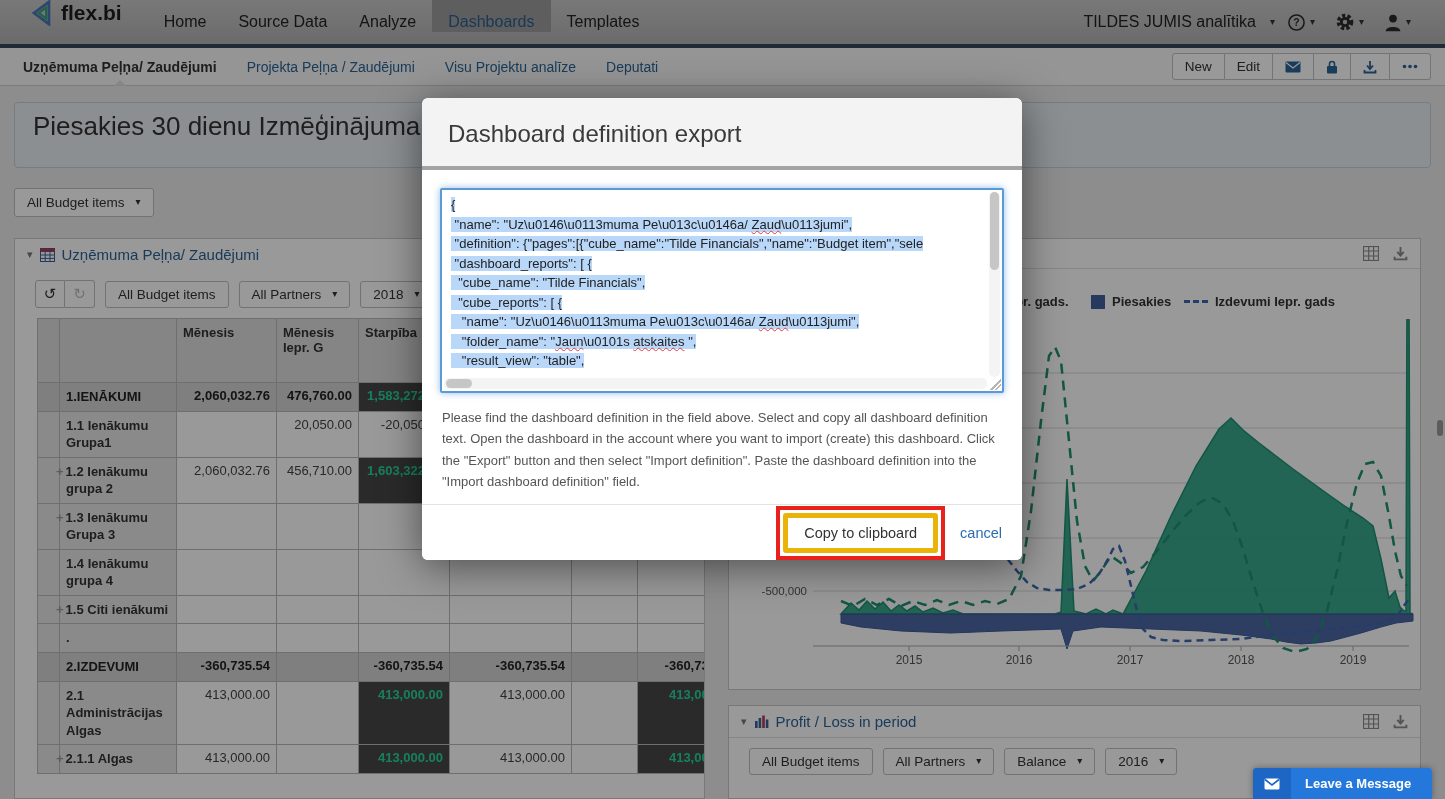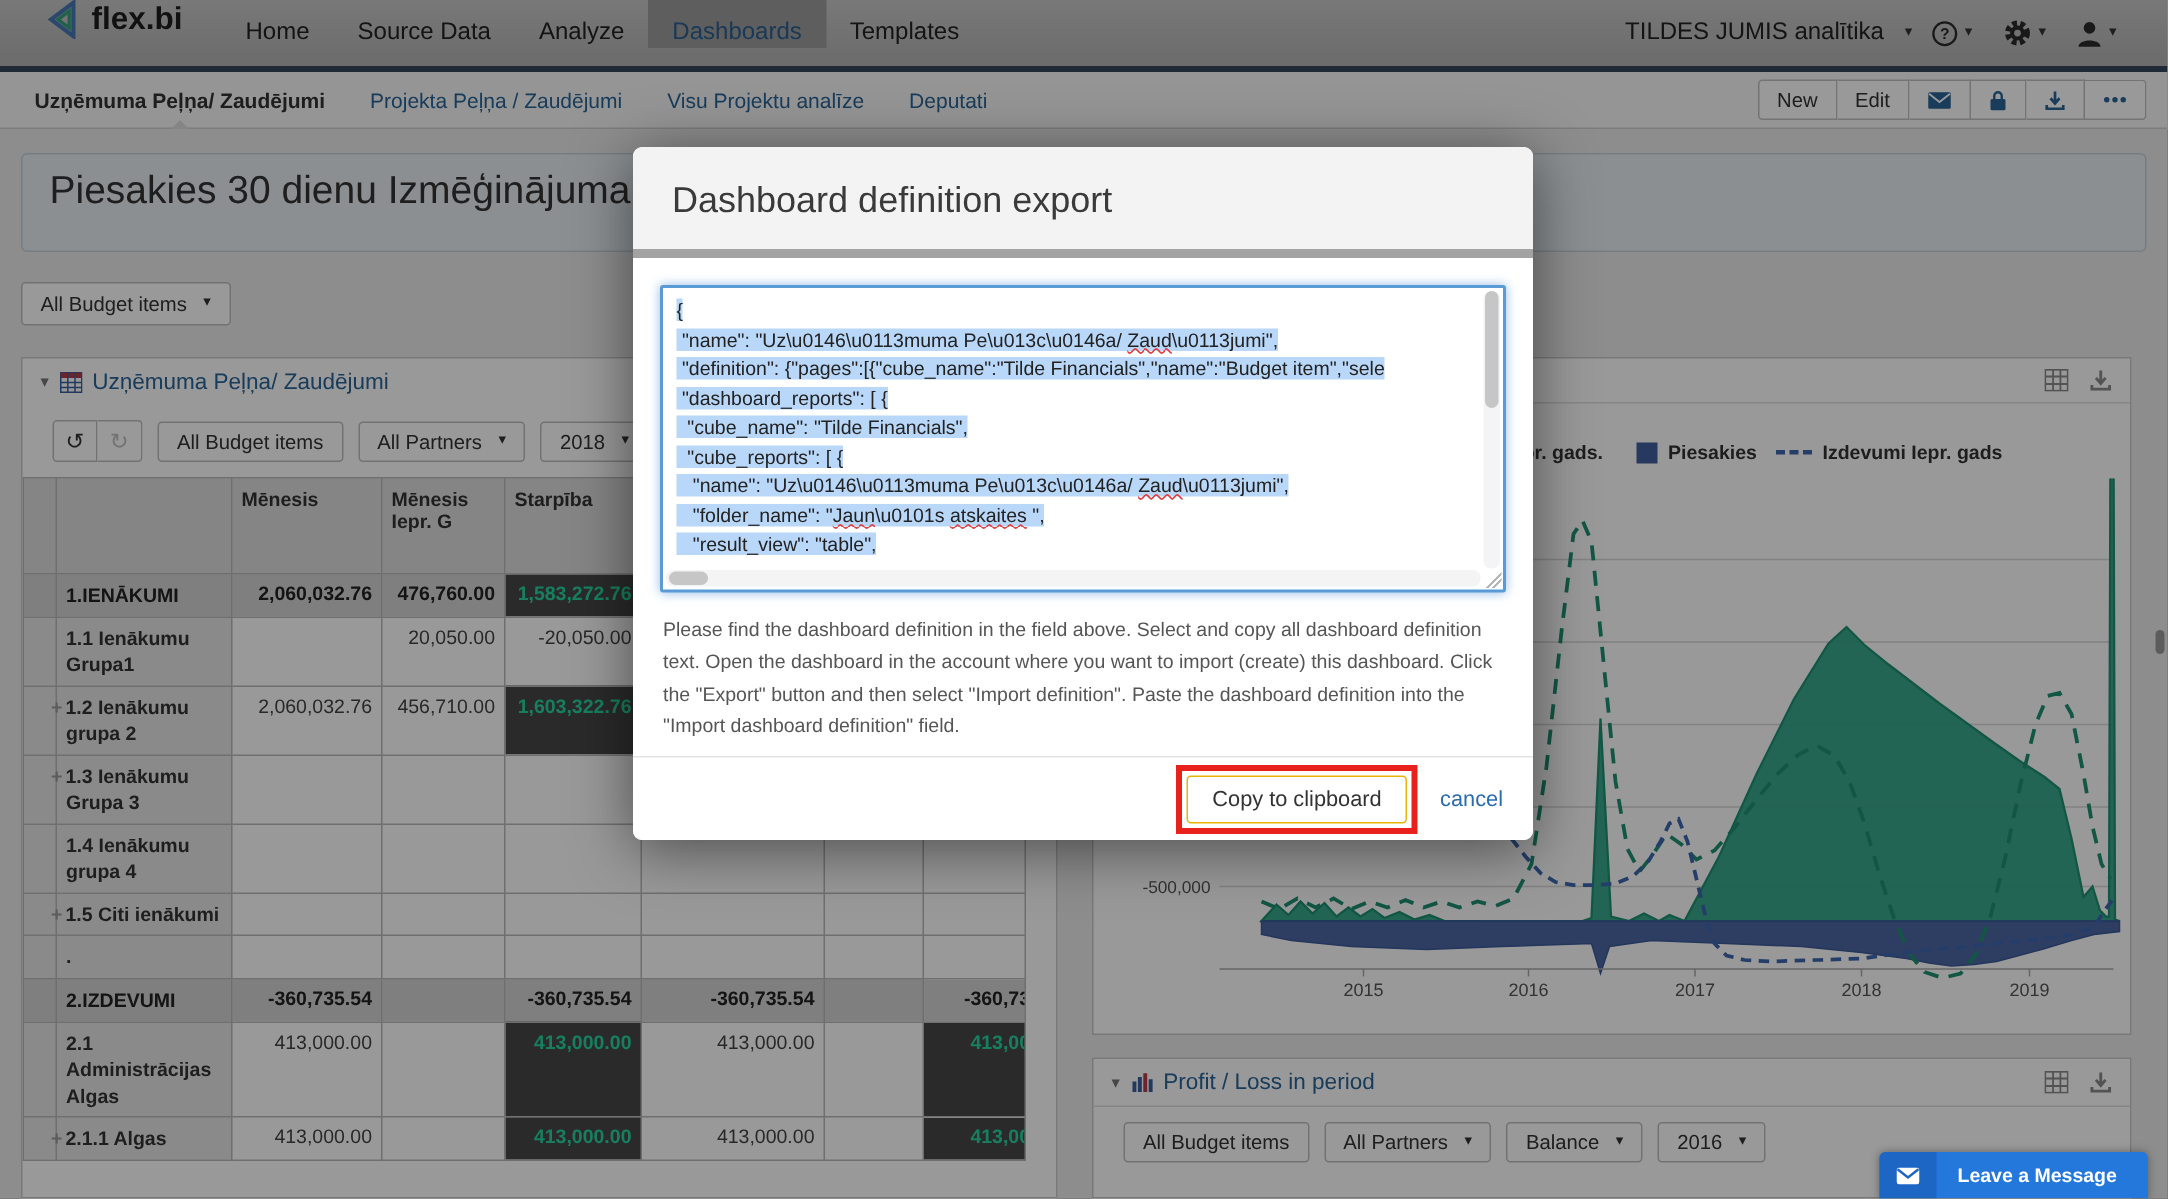--- a/index.html
+++ b/index.html
@@ -55,21 +55,21 @@
             padding:5px 12px; display:flex; gap:7px; align-items:center; cursor:pointer; }
   .undo-group { display:flex; }
   .undo-group .ub { background:#fff; border:1px solid #bfbfbf; width:30px; height:28px; font-size:15px;
             display:flex; align-items:center; justify-content:center; cursor:pointer; color:#333; }
   .undo-group .ub.disabled { color:#c0c0c0; }
   .undo-group .ub:first-child { border-radius:3px 0 0 3px; }
   .undo-group .ub:last-child { border-left-width:0; border-radius:0 3px 3px 0; }
 
   #table-widget { left:14px; top:238px; width:691px; height:561px; overflow:hidden; }
   
-  .pl-table { border-collapse:collapse; table-layout:fixed; width:669px; font-size:13px; }
+  .pl-table { border-collapse:collapse; margin-left:22px; table-layout:fixed; width:669px; font-size:13px; }
   .pl-table col.c-n { width:22px; } .pl-table col.c-l { width:117px; }
   .pl-table col.c1 { width:100px; } .pl-table col.c2 { width:82px; }
   .pl-table col.c3 { width:91px; } .pl-table col.c4 { width:122px; }
   .pl-table col.c5 { width:66px; } .pl-table col.c6 { width:68px; }
   .pl-table th, .pl-table td { border:1px solid #b9b9b9; }
   .pl-table th { background:#dedede; height:64px; vertical-align:top; text-align:left;
             padding:6px; color:#333; font-size:13px; }
   .pl-table td.nc { background:#e7e7e7; }
   .pl-table td.lc { background:#e7e7e7; font-weight:bold; color:#333; padding:5px 6px; line-height:1.35; }
   .pl-table td.dc { background:#fff; color:#444; text-align:right; padding:5px 6px; vertical-align:top; }
@@ -99,39 +99,39 @@
   #profit-widget { left:728px; top:705px; width:693px; height:94px; }
 
   .mini-scroll { position:absolute; left:1437px; top:420px; width:6px; height:16px; background:#9a9a9a; border-radius:3px; }
 
   
   .dim { position:absolute; inset:0; background:rgba(0,0,0,0.40); z-index:50; }
 
   
   .modal { position:absolute; left:422px; top:98px; width:600px; height:462px; background:#fff;
            border-radius:6px; box-shadow:0 6px 40px rgba(0,0,0,.5); z-index:60; overflow:hidden; }
-  .m-head { background:#f3f3f3; border-bottom:6px solid #a3a3a3; padding:22px 26px 18px; border-radius:6px 6px 0 0; }
+  .m-head { background:#f3f3f3; border-bottom:4px solid #a3a3a3; padding:22px 26px 18px; border-radius:6px 6px 0 0; }
   .m-title { font-size:24px; color:#3a3a3a; font-weight:normal; }
   .m-body { padding:18px 18px 0; }
   .code-box { position:relative; height:205px; border:2px solid #5b9bd5; border-radius:2px;
               box-shadow:0 0 7px rgba(90,150,220,.65); background:#fff; overflow:hidden; }
   .code { padding:5px 20px 5px 9px; font-size:13px; line-height:1.5; color:#222; white-space:pre; }
   .cl .sel { background:#b9d7f8; }
   .wavy { text-decoration:underline; text-decoration-style:wavy; text-decoration-color:#e23b3b; text-decoration-thickness:1px; }
   .vsb { position:absolute; right:2px; top:2px; bottom:14px; width:11px; background:#f4f4f4; border-radius:5px; }
   .vsb .thumb { position:absolute; top:0; left:1px; width:9px; height:78px; background:#c6c6c6; border-radius:5px; }
   .hsb { position:absolute; left:2px; right:15px; bottom:2px; height:11px; background:#f4f4f4; border-radius:5px; }
   .hsb .thumb { position:absolute; left:2px; top:1px; height:9px; width:26px; background:#c6c6c6; border-radius:5px; }
   .grip { position:absolute; right:1px; bottom:1px; width:11px; height:11px;
           background:linear-gradient(135deg,transparent 50%,#b5b5b5 50%,#b5b5b5 60%,transparent 60%,transparent 70%,#b5b5b5 70%,#b5b5b5 80%,transparent 80%); }
   .m-para { font-size:13px; color:#555; line-height:1.65; margin:14px 2px 0; }
   .m-foot { position:absolute; left:0; right:0; bottom:0; height:56px; border-top:1px solid #e3e3e3;
             display:flex; align-items:center; justify-content:flex-end; padding:0 20px; background:#fff; }
   .red-box { border:4px solid #e8211d; padding:3px; }
-  .copy-btn { background:#fff; border:1px solid #eab308; border-radius:3px; padding:7px 16px;
+  .copy-btn { background:#fff; border:5px solid #eab308; border-radius:3px; padding:7px 16px;
               font-size:14.5px; color:#333; cursor:pointer; font-family:inherit; }
   .cancel-link { color:#2a6cb0; font-size:14.5px; margin-left:15px; cursor:pointer; text-decoration:none; }
 
   
   .chat { position:absolute; left:1253px; top:768px; width:179px; height:31px; background:#2478dc;
           border-radius:4px 4px 0 0; display:flex; align-items:center; z-index:70; cursor:pointer;
           box-shadow:0 0 6px rgba(0,0,0,.35); }
   .chat-icon-box { width:38px; height:31px; background:#1d66c4; border-radius:4px 0 0 0;
           display:flex; align-items:center; justify-content:center; }
   .chat-label { color:#fff; font-size:13px; font-weight:bold; margin-left:14px; }

